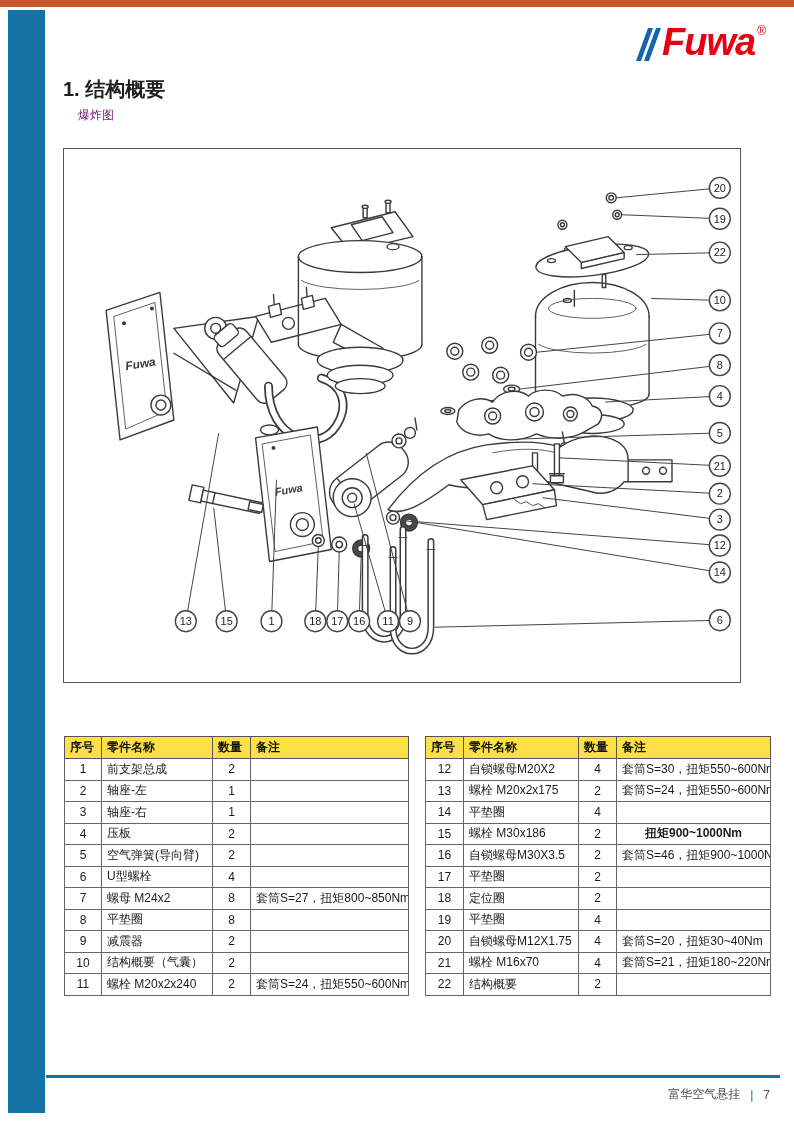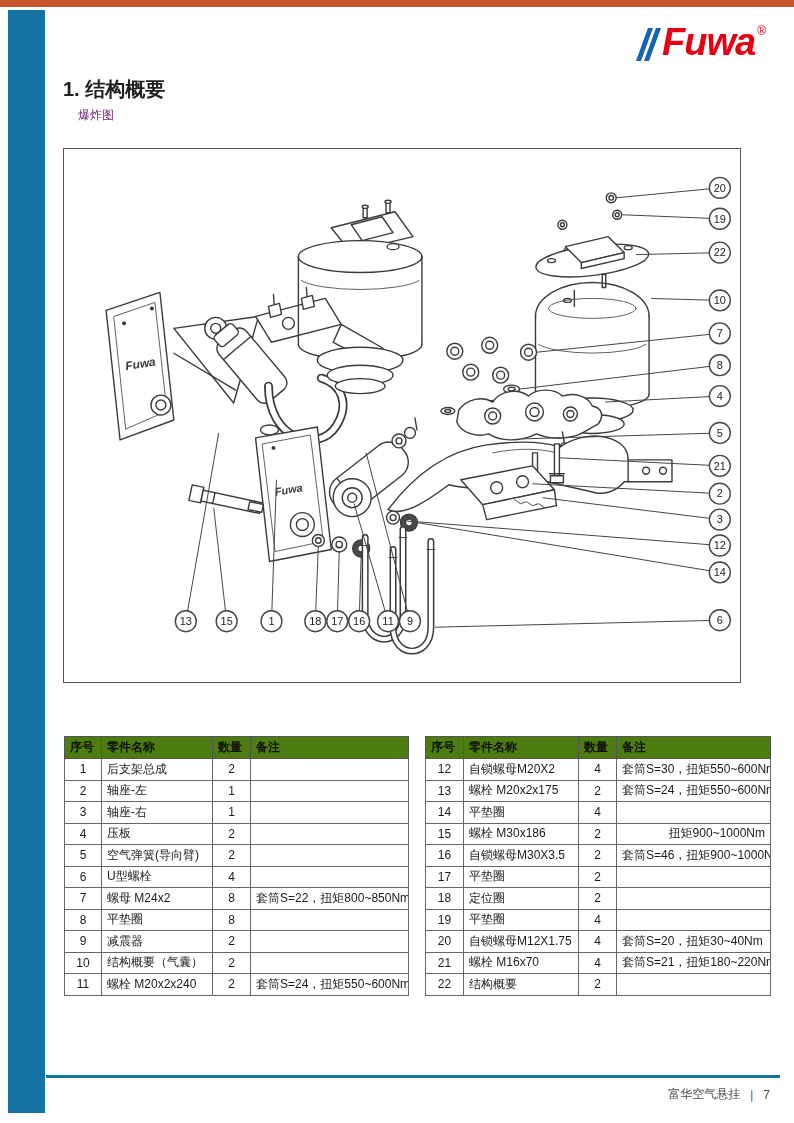--- a/index.html
+++ b/index.html
@@ -19,24 +19,24 @@
   .sec-title{position:absolute;left:63px;top:76px;font-size:20px;font-weight:bold;color:#1f1f1f;}
   .sec-sub{position:absolute;left:78px;top:107px;font-size:12px;color:#701a75;}
   
   .diagram-box{position:absolute;left:63px;top:148px;width:678px;height:535px;border:1.5px solid #555;background:#fff;box-sizing:border-box;}
   .diagram-box svg{width:100%;height:100%;display:block;}
   
   .parts-table{position:absolute;top:736px;}
   .parts-table.left{left:64px;width:344px;}
   .parts-table.right{left:425px;width:345px;}
   table{border-collapse:collapse;width:100%;table-layout:fixed;font-size:12px;color:#1a1a1a;}
-  th{background:#4d7c0f;color:#111;font-weight:bold;text-align:left;padding:2px 5px;border:1.6px solid #555;height:16px;white-space:nowrap;overflow:hidden;}
+  th{background:#fde047;color:#111;font-weight:bold;text-align:left;padding:2px 5px;border:1.6px solid #555;height:16px;white-space:nowrap;overflow:hidden;}
   td{border:1.6px solid #666;padding:1px 5px;height:18.5px;background:#fff;white-space:nowrap;overflow:hidden;}
   td.c{text-align:center;padding:1px 2px;}
-  td.r{text-align:right;}
+  td.r{text-align:center;font-weight:bold;}
   
   .footer-line{position:absolute;left:46px;top:1075px;width:734px;height:3px;background:#1572a5;}
   .footer-text{position:absolute;right:24px;top:1086px;font-size:12px;color:#4a4a4a;display:flex;gap:10px;align-items:center;margin-left:32px;}
   .footer-text .sep{color:#1572a5;}
 </style>
 </head>
 <body>
 
 <div class="top-bar"></div>
 <div class="side-bar"></div>
@@ -371,21 +371,21 @@
         <tr>
           <th>序号</th>
           <th>零件名称</th>
           <th>数量</th>
           <th>备注</th>
         </tr>
       </thead>
       <tbody>
         <tr>
           <td class="c">1</td>
-          <td>后支架总成</td>
+          <td>前支架总成</td>
           <td class="c">2</td>
           <td></td>
         </tr>
         <tr>
           <td class="c">2</td>
           <td>轴座-左</td>
           <td class="c">1</td>
           <td></td>
         </tr>
         <tr>
@@ -409,21 +409,21 @@
         <tr>
           <td class="c">6</td>
           <td>U型螺栓</td>
           <td class="c">4</td>
           <td></td>
         </tr>
         <tr>
           <td class="c">7</td>
           <td>螺母 M24x2</td>
           <td class="c">8</td>
-          <td>套筒S=22，扭矩800~850Nm</td>
+          <td>套筒S=27，扭矩800~850Nm</td>
         </tr>
         <tr>
           <td class="c">8</td>
           <td>平垫圈</td>
           <td class="c">8</td>
           <td></td>
         </tr>
         <tr>
           <td class="c">9</td>
           <td>减震器</td>

